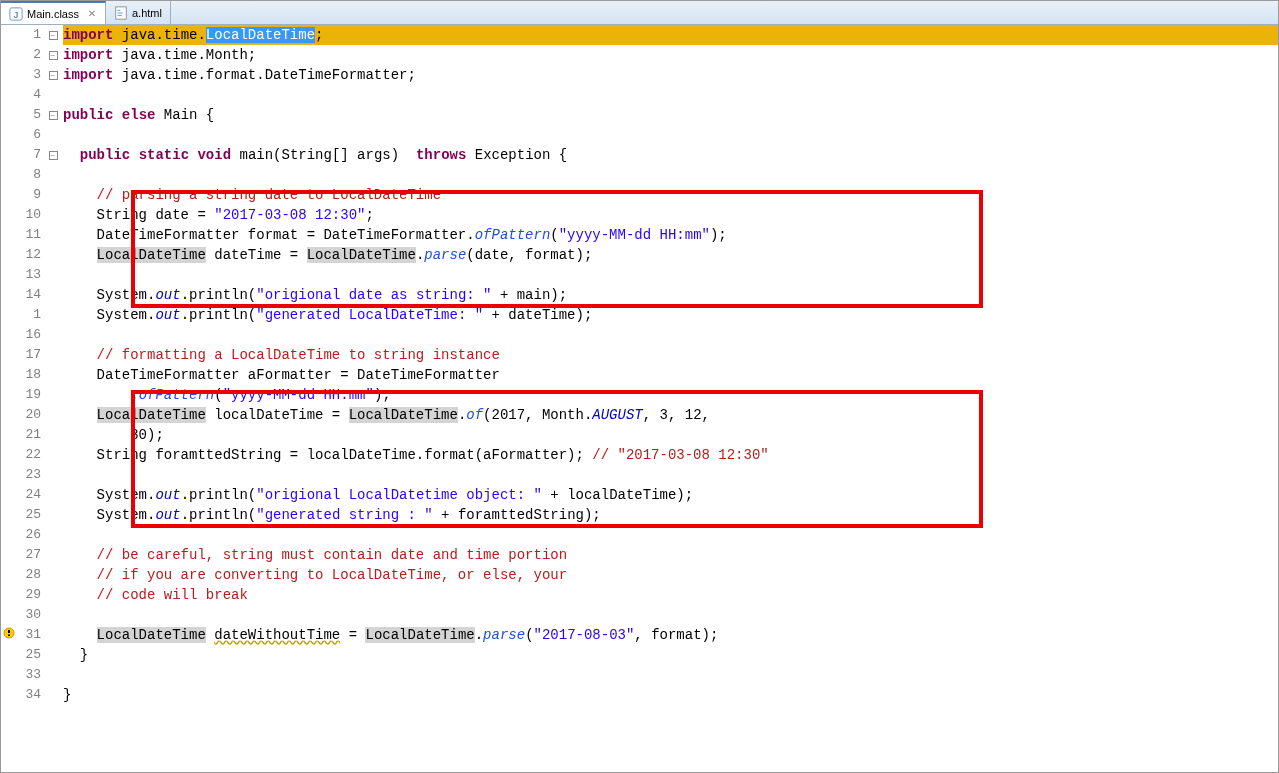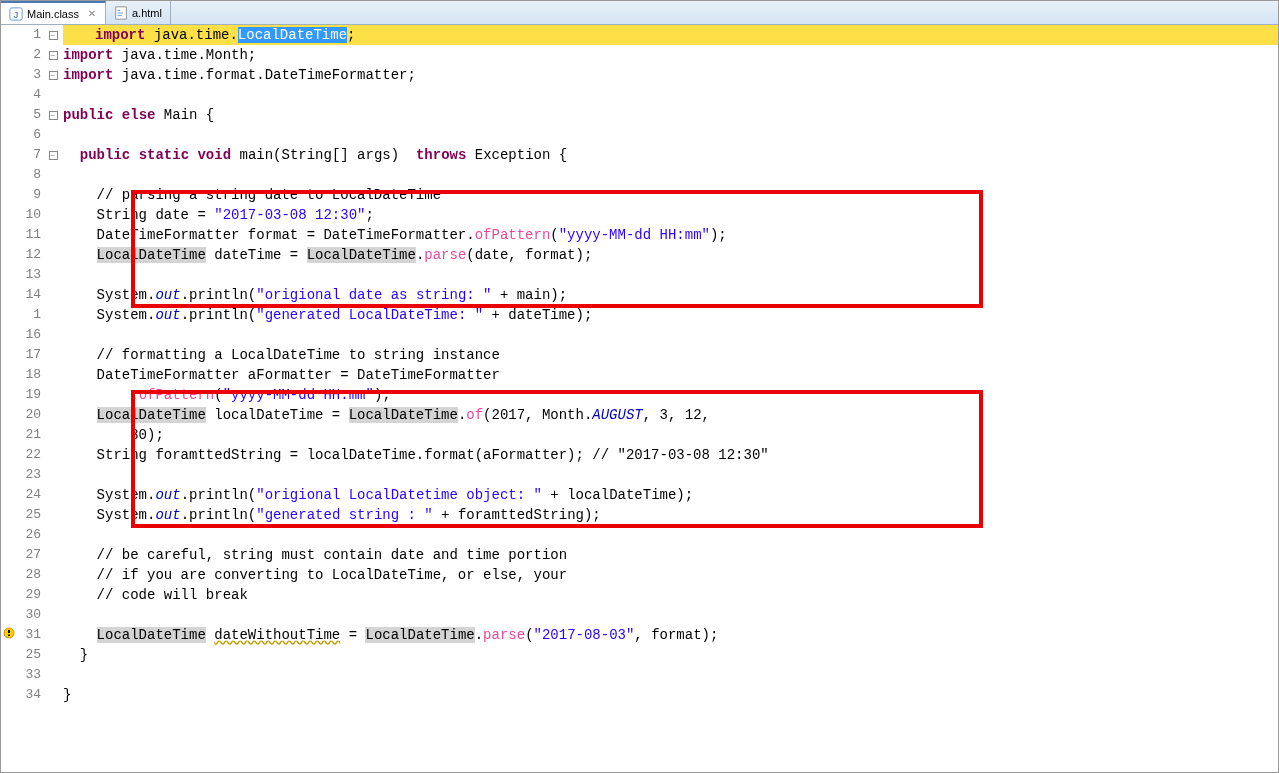--- a/index.html
+++ b/index.html
@@ -12,28 +12,28 @@
 .editor { display: flex; height: calc(100% - 24px); background: #fff; }
 .gutter-markers { width: 16px; background: #fff; border-right: none; }
 .gutter-markers .marker-row { height: 20px; display: flex; align-items: center; justify-content: center; }
 .gutter-linenum { width: 30px; background: #fff; text-align: right; padding-right: 6px; color: #808080; font-size: 13px; }
 .gutter-linenum .ln-row { height: 20px; line-height: 20px; }
 .fold-gutter { width: 12px; background: #fff; }
 .fold-gutter .fold-row { height: 20px; display: flex; align-items: center; justify-content: center; position: relative; }
 .fold-gutter .fold-box { width: 9px; height: 9px; border: 1px solid #888; font-size: 8px; line-height: 7px; text-align: center; color: #888; background: #fff; cursor: pointer; }
 .code-area { flex: 1; padding-left: 4px; position: relative; }
 .code-line { height: 20px; line-height: 20px; white-space: pre; position: relative; }
-.code-line.current-line { background: #fde047; padding-left: 32px; }
+.code-line.current-line { background: #eab308; }
 .kw { color: #7f0055; font-weight: bold; }
 .str { color: #2a00ff; }
-.com { color: #000000; }
+.com { color: #b91c1c; }
 .hl { background: #d4d4d4; }
 .sel { background: #3399ff; color: #fff; }
 .field { color: #0000c0; font-style: italic; font-weight: normal; }
-.static-it { color: #ec4899; }
+.static-it { color: #1d4ed8; font-style: italic; }
 .warn-underline { text-decoration: underline wavy #c0a000; }
 .red-box { position: absolute; border: 4px solid #ea0000; pointer-events: none; z-index: 5; }
 .box1 { left: 72px; top: 165px; width: 852px; height: 118px; }
 .box2 { left: 72px; top: 365px; width: 852px; height: 138px; }
 .java-icon svg, .html-icon svg { width: 14px; height: 14px; }
 .marker-warn svg { width: 12px; height: 12px; }
 </style>
 </head>
 <body>
 

